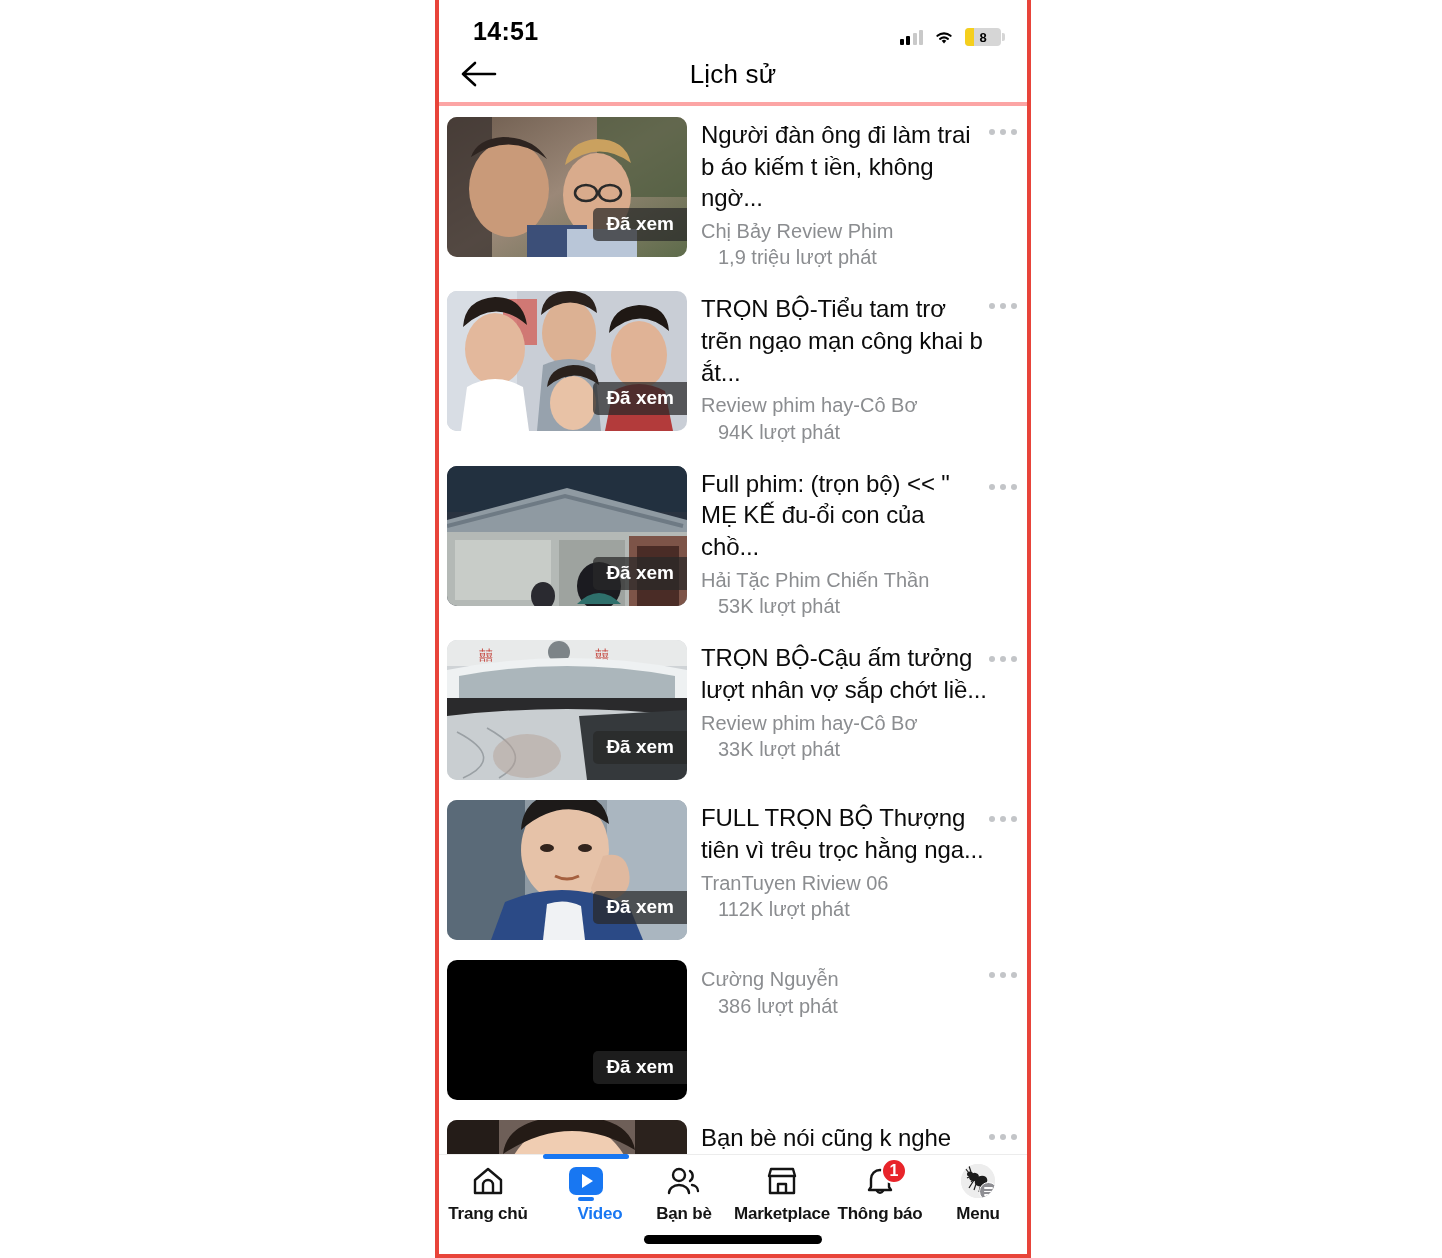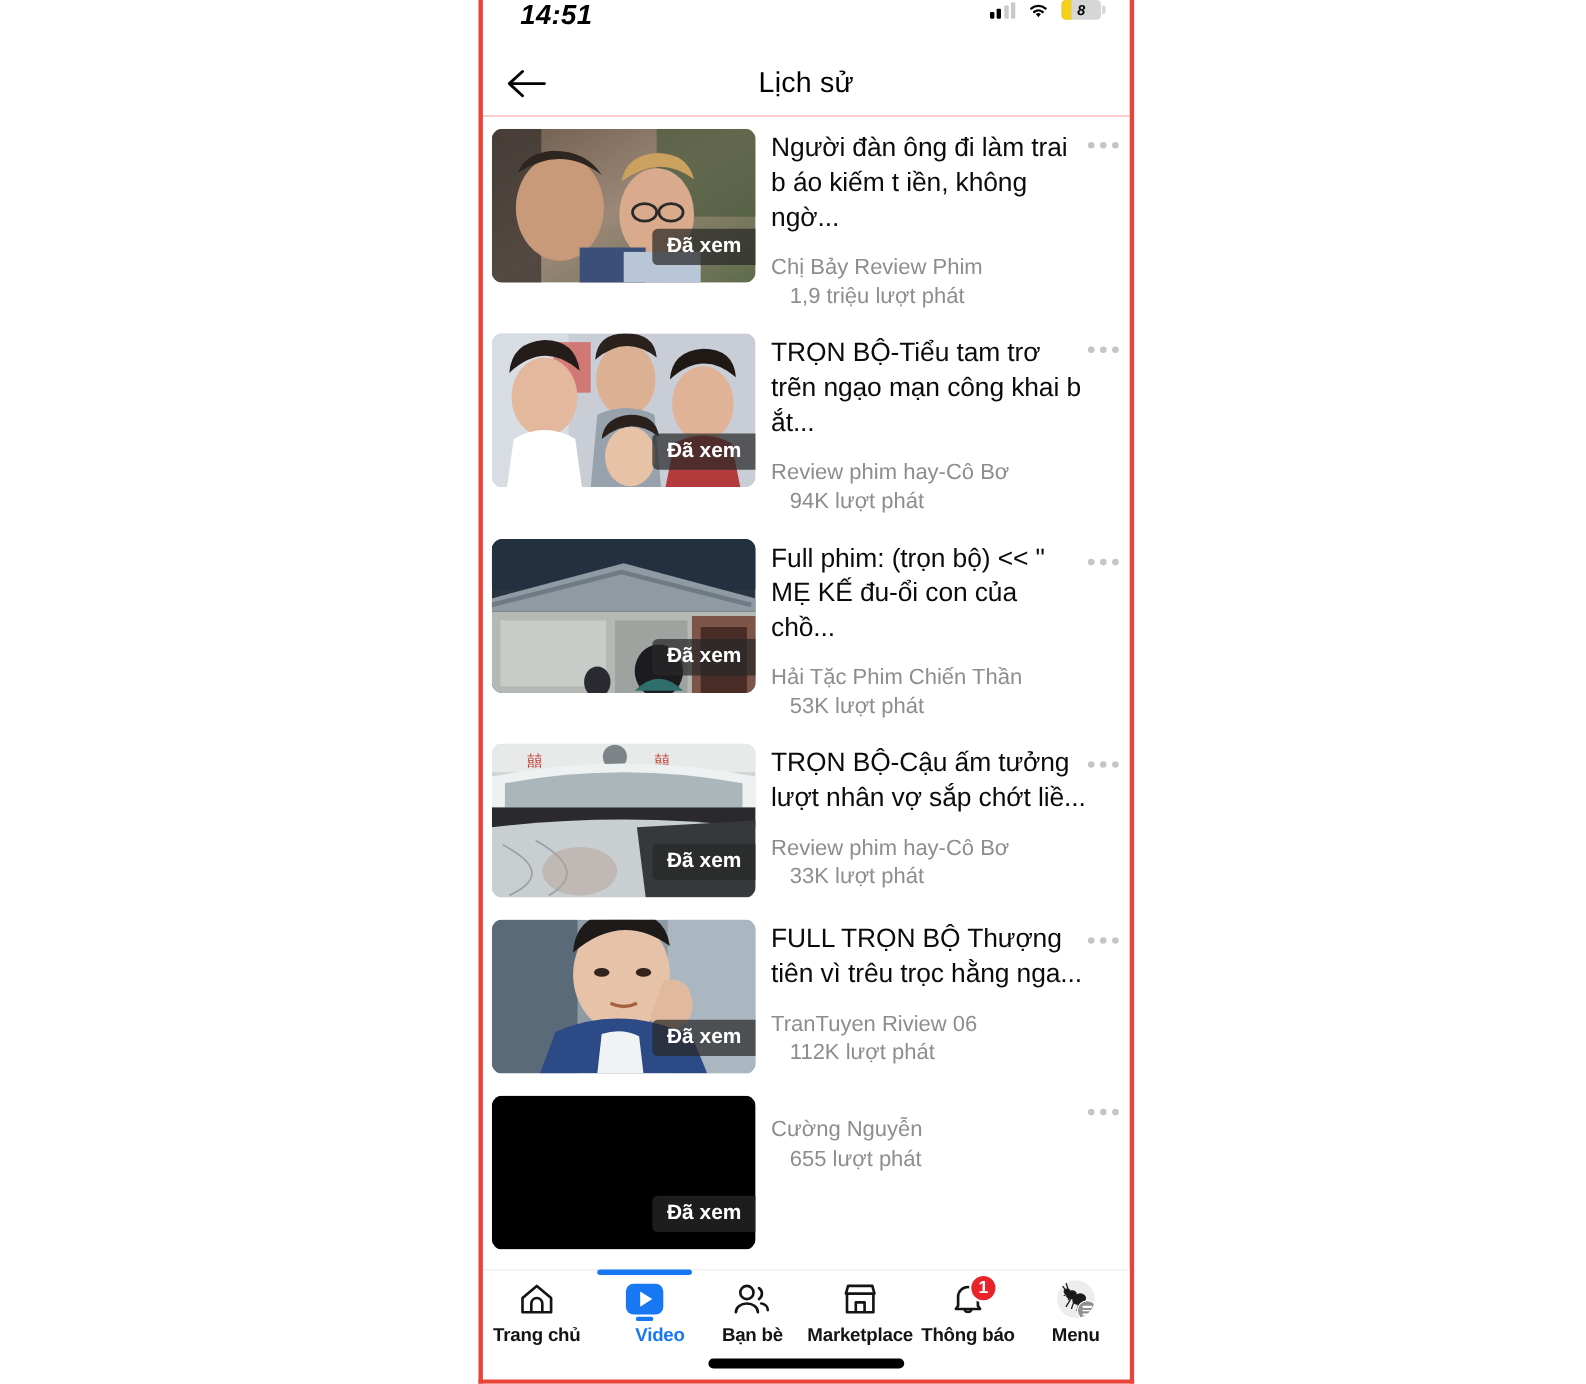--- a/index.html
+++ b/index.html
@@ -30,23 +30,22 @@
     border: 4px solid #e8443a;
     border-top: none;
     overflow: hidden;
   }
 
   
   .statusbar {
     position: relative;
     height: 46px;
     display: flex;
-    align-items: flex-start;
+    align-items: flex-end;
     padding: 0 26px 0 34px;
-    font-style: italic;
   }
   .status-time {
     font-size: 25px;
     font-weight: bold;
     color: #000;
     letter-spacing: 0.3px;
   }
   .status-right {
     margin-left: auto;
     display: flex;
@@ -89,21 +88,21 @@
     background: #d6d6d6;
     border-radius: 0 2px 2px 0;
   }
 
   
   .header {
     position: relative;
     height: 60px;
     display: flex;
     align-items: center;
-    border-bottom: 1px solid #fca5a5;
+    border-bottom: 4px solid #fca5a5;
   }
   .back-btn {
     position: absolute;
     left: 16px;
     width: 48px; height: 48px;
     display: flex; align-items: center; justify-content: center;
     cursor: pointer;
   }
   .page-title {
     width: 100%;
@@ -154,21 +153,21 @@
     padding: 2px 40px 0 14px;
     min-width: 0;
   }
   .vtitle {
     font-size: 24px;
     line-height: 1.32;
     color: #0b0b0b;
     letter-spacing: -0.1px;
   }
   .vchannel {
-    margin-top: 16px;
+    margin-top: 4px;
     font-size: 20px;
     color: #8b8d90;
     line-height: 1.32;
   }
   .vplays {
     font-size: 20px;
     color: #8b8d90;
     line-height: 1.35;
     margin-left: 17px;
   }
@@ -493,21 +492,21 @@
       <div class="row">
         <div class="thumb-wrap">
           <svg class="thumb" viewBox="0 0 240 140" preserveAspectRatio="none">
             <rect width="240" height="140" fill="#000000"></rect>
           </svg>
           <div class="watched">Đã xem</div>
         </div>
         <div class="meta">
           <div class="vtitle"></div>
           <div class="vchannel">Cường Nguyễn</div>
-          <div class="vplays">655 lượt phát</div>
+          <div class="vplays">386 lượt phát</div>
         </div>
         <div class="kebab" style="top:22px">
           <span></span>
             <span></span>
             <span></span>
         </div>
       </div>
 
       <div class="row">
         <div class="thumb-wrap">

